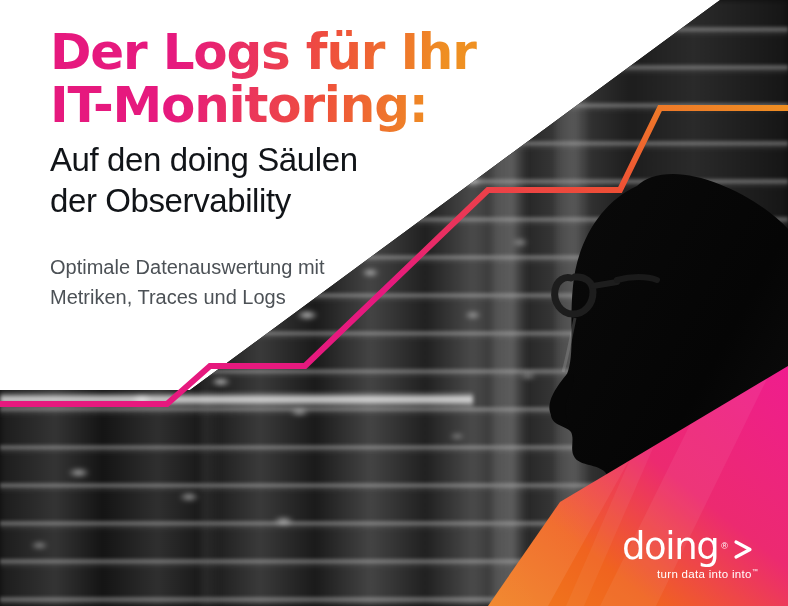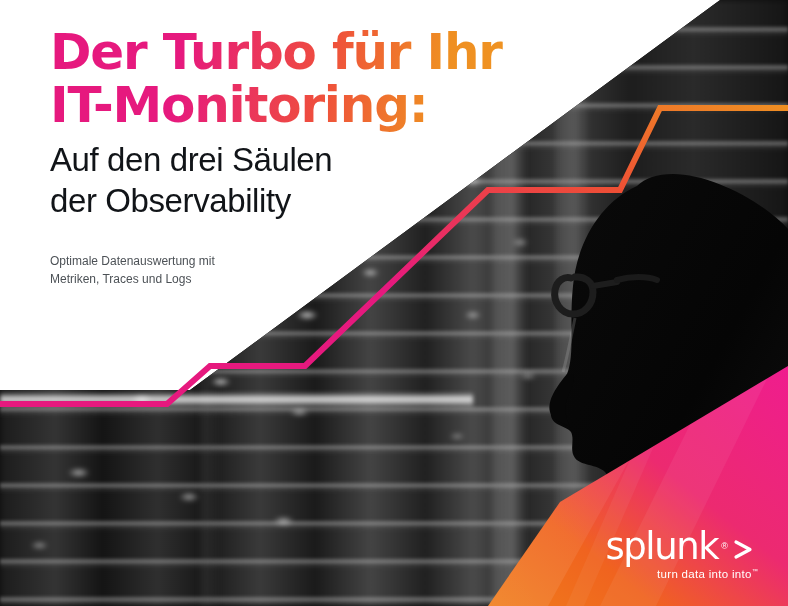--- a/index.html
+++ b/index.html
@@ -158,21 +158,21 @@
     font-size: 33px;
     line-height: 1.24;
     letter-spacing: -0.4px;
     color: #111418;
     white-space: pre-line;
   }
   .kicker {
     margin: 30px 0 0 0;
     font-family: "Liberation Sans", sans-serif;
     font-weight: 400;
-    font-size: 12px;
+    font-size: 20px;
     line-height: 1.52;
     color: #4c5156;
     white-space: pre-line;
   }
 
   
   .logo {
     position: absolute;
     z-index: 6;
     right: 30px;
@@ -301,31 +301,31 @@
     </defs>
     <polygon points="300,0 300,240 0,240 72,136" fill="url(#bannerGrad)"></polygon>
     <g clip-path="url(#bannerClip)">
       <polygon points="150,-30 210,-30 60,240 0,240" fill="url(#stripeGrad)"></polygon>
       <polygon points="246,-30 300,-30 168,240 112,240" fill="#ffffff" opacity=".06"></polygon>
       <polygon points="196,-30 214,-30 96,240 78,240" fill="#ffffff" opacity=".05"></polygon>
     </g>
   </svg>
 
   <div class="text-block">
-    <h1 class="title">Der Turbo für Ihr
+    <h1 class="title">Der Logs für Ihr
 IT-Monitoring:</h1>
-    <h2 class="subtitle">Auf den drei Säulen
+    <h2 class="subtitle">Auf den doing Säulen
 der Observability</h2>
     <p class="kicker">Optimale Datenauswertung mit
 Metriken, Traces und Logs</p>
   </div>
 
   <div class="logo">
     <div class="logo-wordmark">
-      <span class="logo-text">splunk</span>
+      <span class="logo-text">doing</span>
       <span class="logo-tm">®</span>
       <svg width="30" height="30" viewBox="0 0 30 30" style="margin-left:-2px;margin-top:4px;">
         <path d="M8 8 L 22 15.5 L 8 23" fill="none" stroke="#ffffff" stroke-width="3.2" stroke-linecap="round" stroke-linejoin="round"></path>
       </svg>
     </div>
     <div class="logo-tagline">
       <span>turn data into into</span><sup>™</sup>
     </div>
   </div>
 

